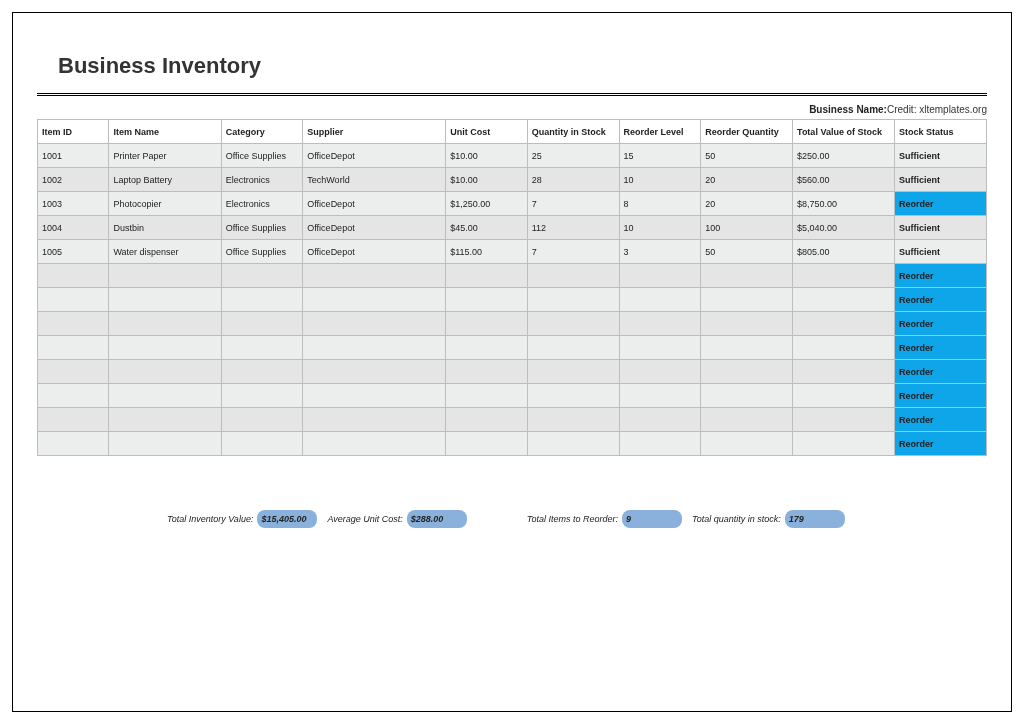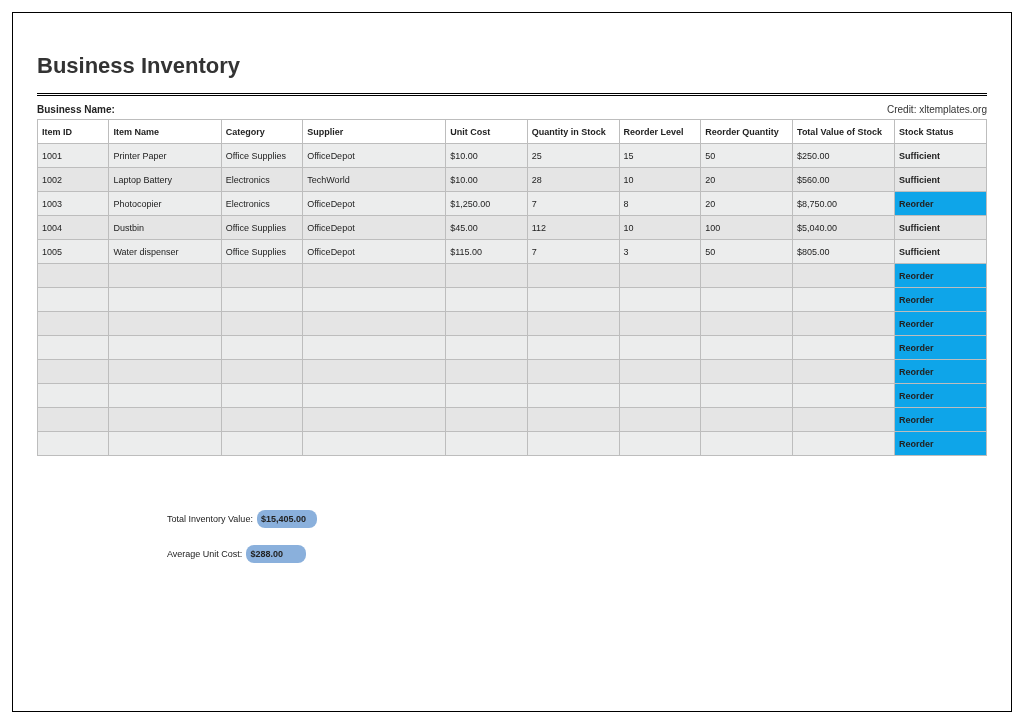--- a/index.html
+++ b/index.html
@@ -16,29 +16,30 @@
     border: 1px solid #000;
     padding: 40px 24px 40px 24px;
     height: 700px;
     position: relative;
   }
   .title {
     font-size: 22px;
     font-weight: bold;
     color: #333;
     margin-bottom: 14px;
+    margin-left: 21px;
   }
   hr.double {
     border: none;
     border-top: 3px double #000;
     margin: 0 0 8px 0;
   }
   .topbar {
     display: flex;
-    justify-content: space-between;
+    justify-content: flex-end;
     align-items: flex-end;
     margin-bottom: 4px;
   }
   .bizname {
     font-size: 10px;
     font-weight: bold;
   }
   .credit {
     font-size: 10px;
     color: #333;
@@ -70,21 +71,21 @@
   td.bold { font-weight: normal; }
   td.reorder { background: #0ea5e9; font-weight: bold; }
   td.sufficient.plain { font-weight: bold; }
 
   .summary {
     margin-top: 54px;
     display: flex;
     gap: 60px;
     padding-left: 130px;
   }
-  .sumcol { display: flex; flex-direction: column; gap: 17px; }
+  .sumcol { display: flex; flex-direction: row; gap: 10px; font-style: italic; }
   .sumrow { display: flex; align-items: center; }
   .sumlabel {
     text-align: right;
     padding-right: 4px;
     font-size: 9px;
     color: #222;
   }
   .sumval {
     background: #8ab0dc;
     font-weight: bold;
@@ -298,15 +299,25 @@
     <div class="sumcol">
       <div class="sumrow">
         <div class="sumlabel">Total Inventory Value:</div>
         <div class="sumval">$15,405.00</div>
       </div>
       <div class="sumrow">
         <div class="sumlabel">Average Unit Cost:</div>
         <div class="sumval">$288.00</div>
       </div>
     </div>
+    <div class="sumcol">
+      <div class="sumrow">
+        <div class="sumlabel">Total Items to Reorder:</div>
+        <div class="sumval">9</div>
+      </div>
+      <div class="sumrow">
+        <div class="sumlabel">Total quantity in stock:</div>
+        <div class="sumval">179</div>
+      </div>
+    </div>
   </div>
 
 </div>
 
 </body></html>

